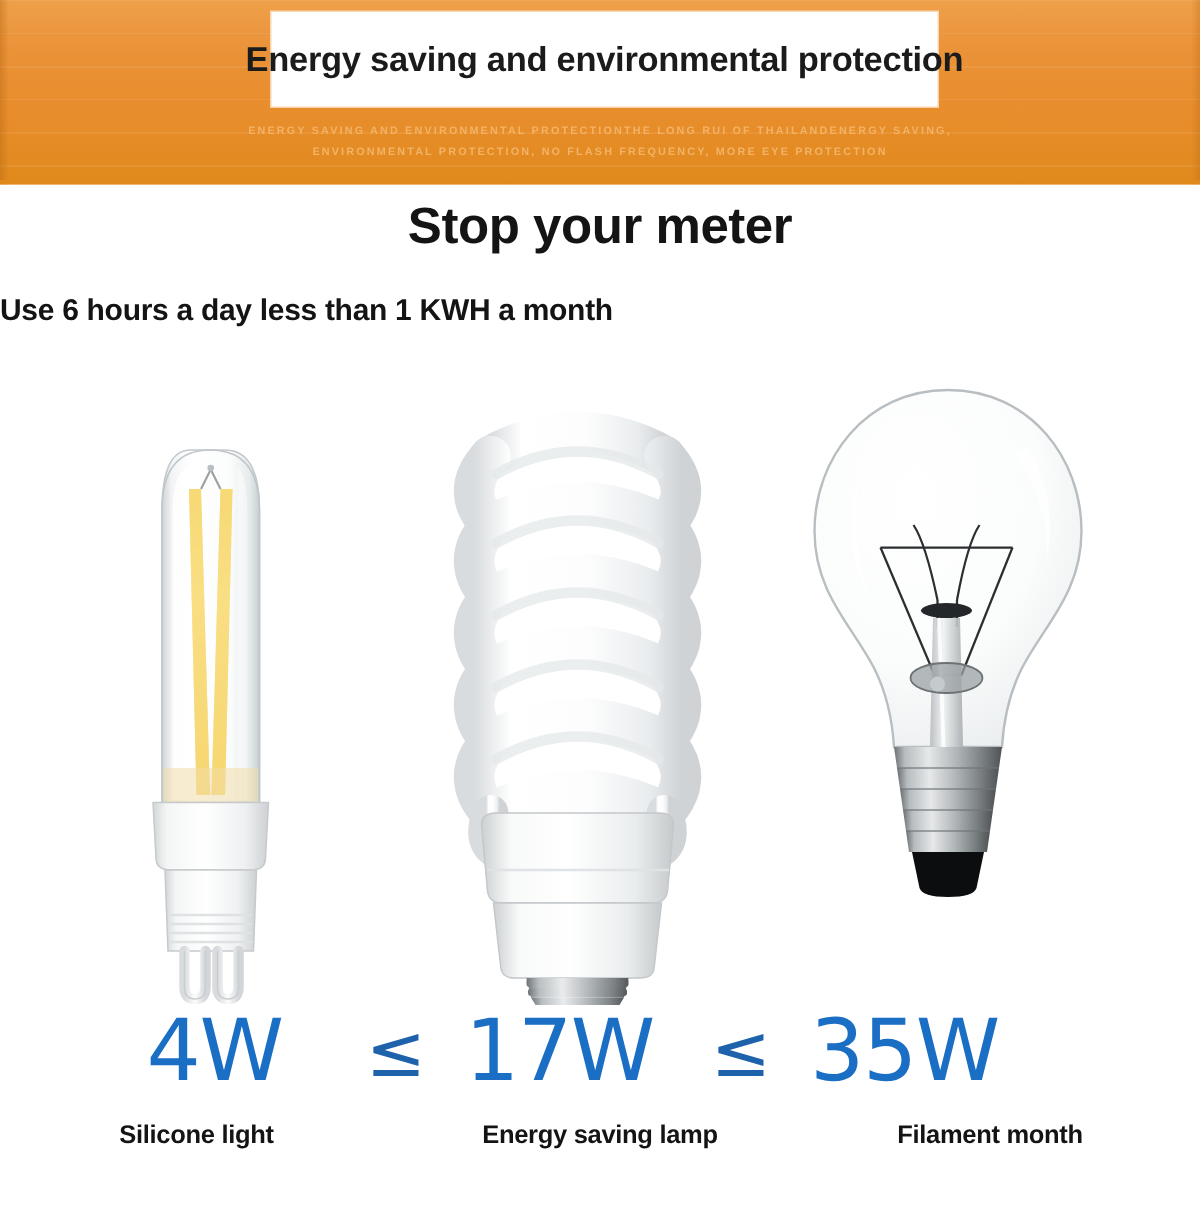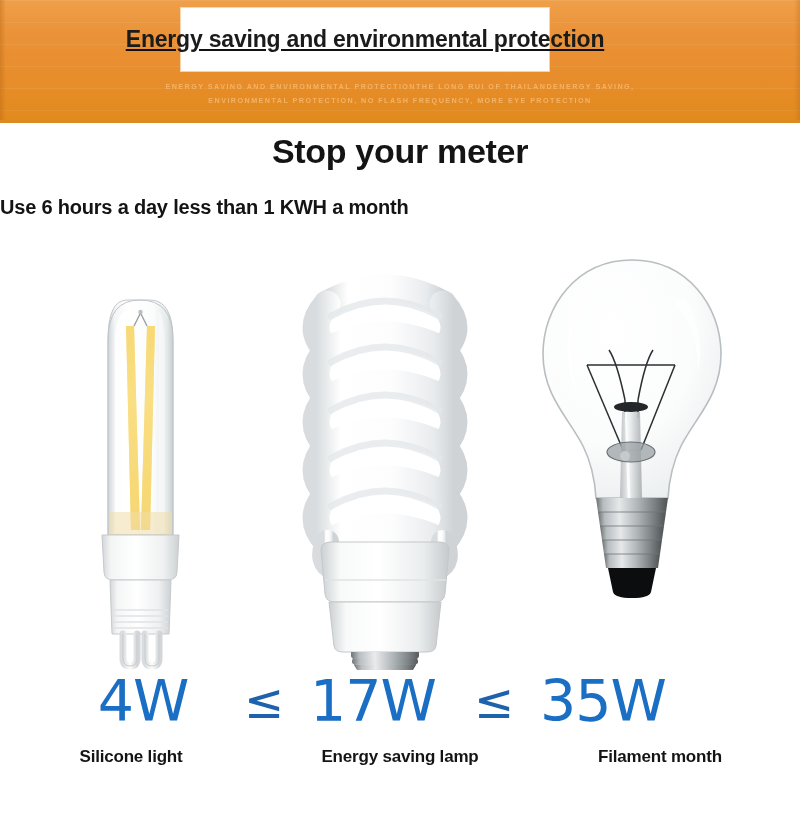--- a/index.html
+++ b/index.html
@@ -46,27 +46,26 @@
   .banner-bottom-rule {
     position: absolute;
     left: 0; bottom: 0;
     width: 800px; height: 3px;
     background: #de8a1d;
   }
 
   .title-box {
     position: absolute;
     left: 181px; top: 8px;
-    width: 368px; height: 63px;
+    width: 444px; height: 63px;
     background: #ffffff;
     display: flex;
     align-items: center;
     justify-content: center;
     box-shadow: 0 0 0 1px rgba(255,255,255,0.6);
-    text-decoration: underline;
   }
   .title-box-text {
     font-size: 23px;
     font-weight: 700;
     letter-spacing: -0.2px;
     color: #1b1b1b;
     white-space: nowrap;
   }
 
   .banner-sub {

